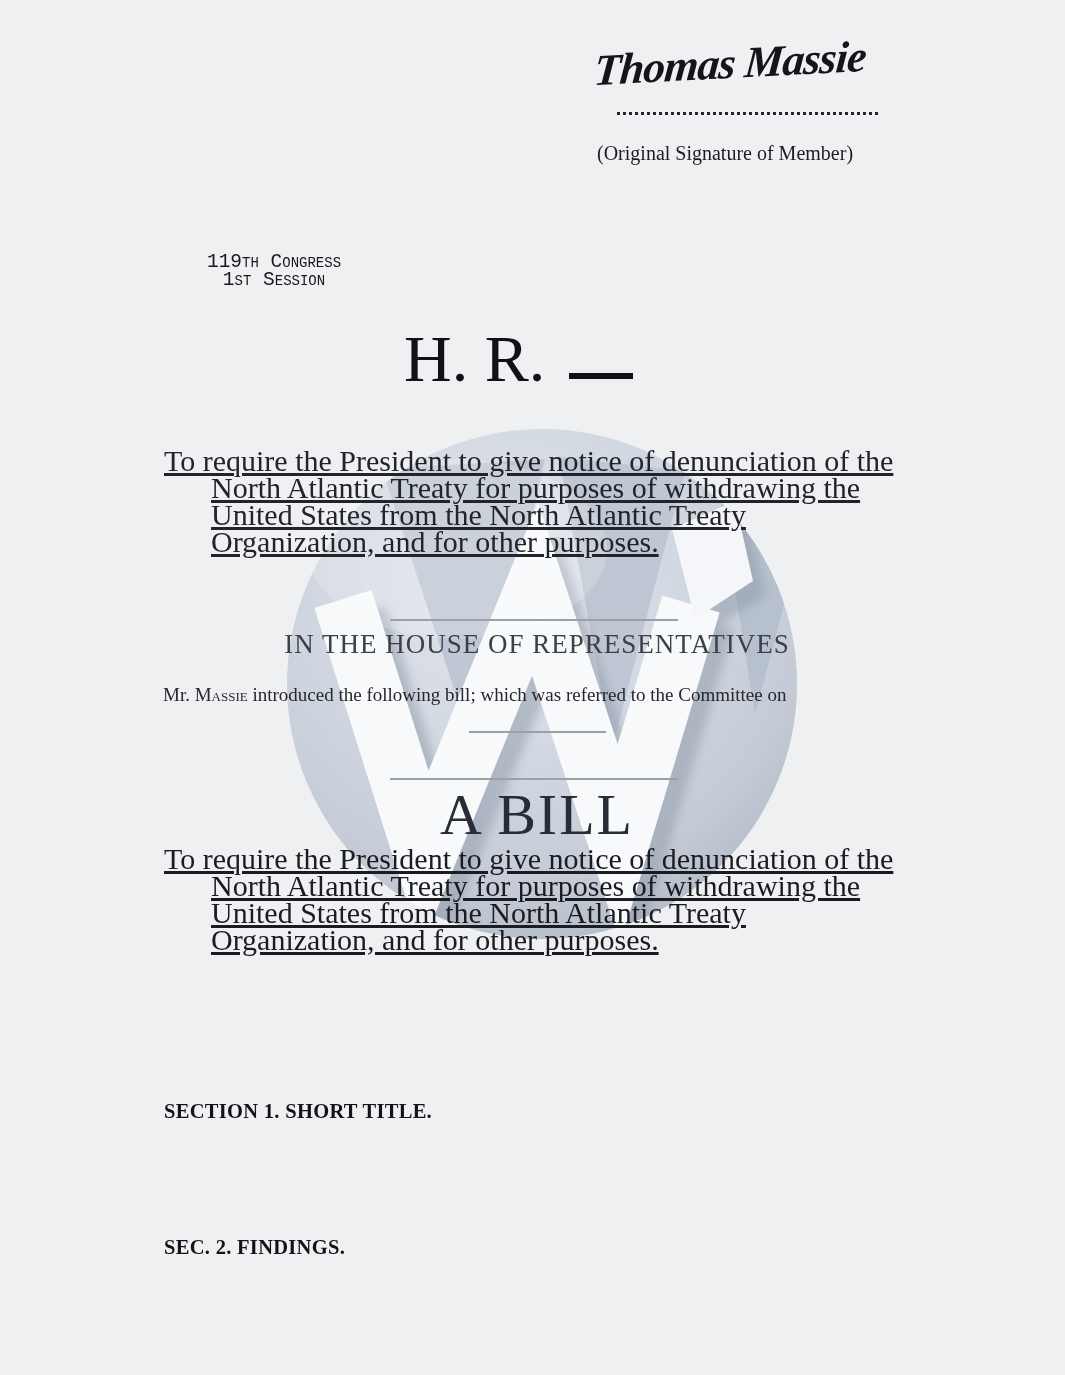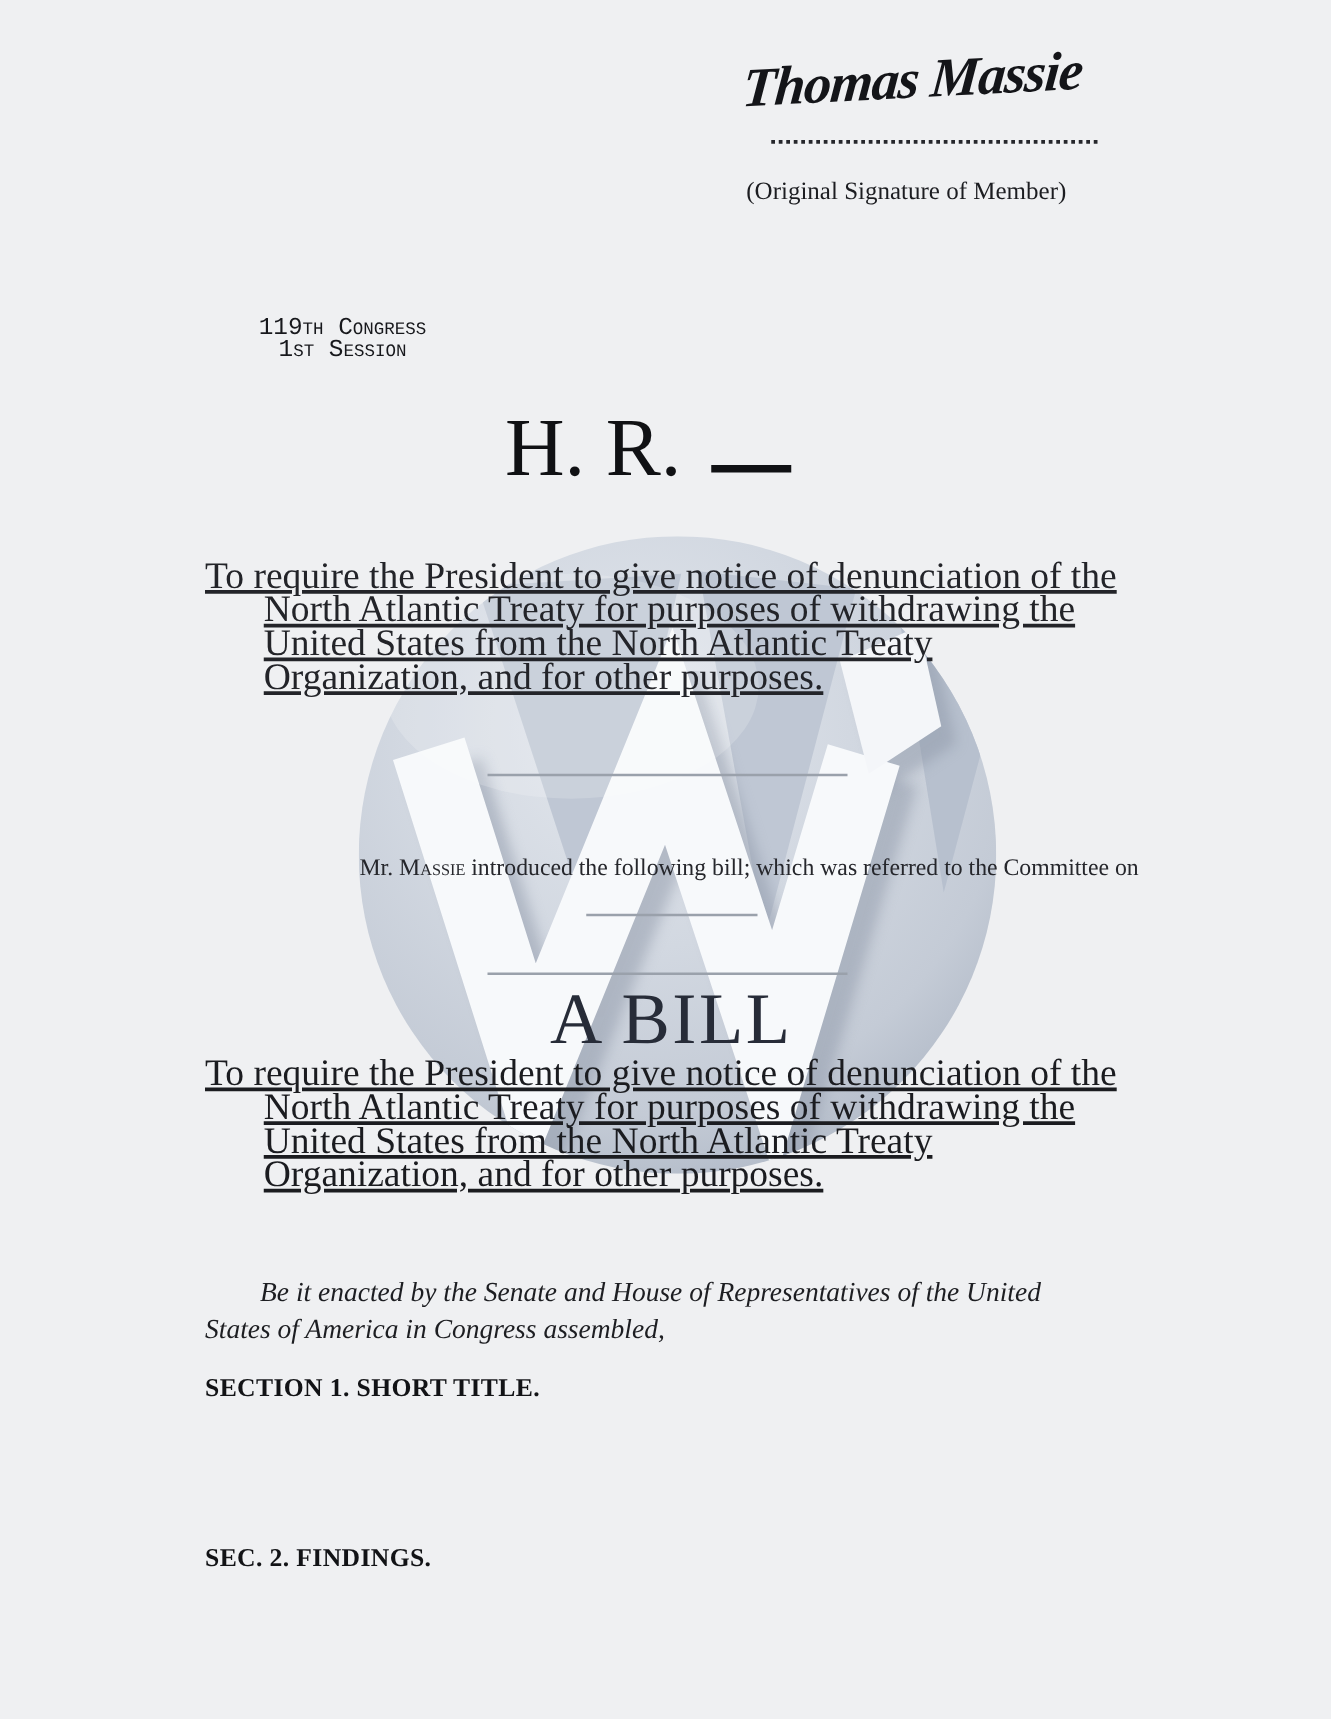--- a/index.html
+++ b/index.html
@@ -72,21 +72,21 @@
   .rule-blank { left: 469px; top: 731px; width: 137px; }
   .rule-2 { left: 390px; top: 778px; width: 288px; }
 
   .chamber-heading {
     left: 163px; top: 629px; width: 748px;
     text-align: center; font-size: 27px; letter-spacing: 1px;
     color: #3b3f46; white-space: nowrap;
   }
   .sponsor-line {
     left: 163px; top: 684px; width: 748px;
-    text-align: right; font-size: 19px; color: #26272c;
+    text-align: left; font-size: 19px; color: #26272c;
     white-space: nowrap;
   }
   .bill-heading {
     left: 163px; top: 786px; width: 748px;
     text-align: center; font-size: 58px; font-weight: normal;
     letter-spacing: 2px; color: #272c38; line-height: 1;
   }
   .enacting {
     left: 164px; top: 1019px; width: 712px;
     font-style: italic; font-size: 22px; line-height: 29px;
@@ -146,28 +146,28 @@
     <div class="sc">1st Session</div>
   </div>
 
   <div class="layer hr-line">
     <span>H. R.</span><span class="hr-blank" aria-label="__"></span>
   </div>
 
   <div class="layer purpose purpose-1">To require the President to give notice of denunciation of the North Atlantic Treaty for purposes of withdrawing the United States from the North Atlantic Treaty Organization, and for other purposes.</div>
 
   <div class="layer rule rule-1"></div>
+  <div class="layer chamber-heading">IN THE HOUSE OF REPRESENTATIVES</div>
   <div class="layer sponsor-line">
     <span>Mr. </span><span class="sc">Massie</span><span> introduced the following bill; which was referred to the Committee on</span>
   </div>
   <div class="layer rule rule-blank"></div>
   <div class="layer rule rule-2"></div>
 
   <div class="layer bill-heading">A BILL</div>
 
   <div class="layer purpose purpose-2">To require the President to give notice of denunciation of the North Atlantic Treaty for purposes of withdrawing the United States from the North Atlantic Treaty Organization, and for other purposes.</div>
 
-  <div class="layer enacting">Be it enacted by the Senate and House of Representatives of the United States of America in Congress assembled,</div>
 
   <div class="layer sec-heading sec1-heading">SECTION 1. SHORT TITLE.</div>
   <div class="layer sec-heading sec2-heading">SEC. 2. FINDINGS.</div>
 
 </div>
 
 </body></html>

